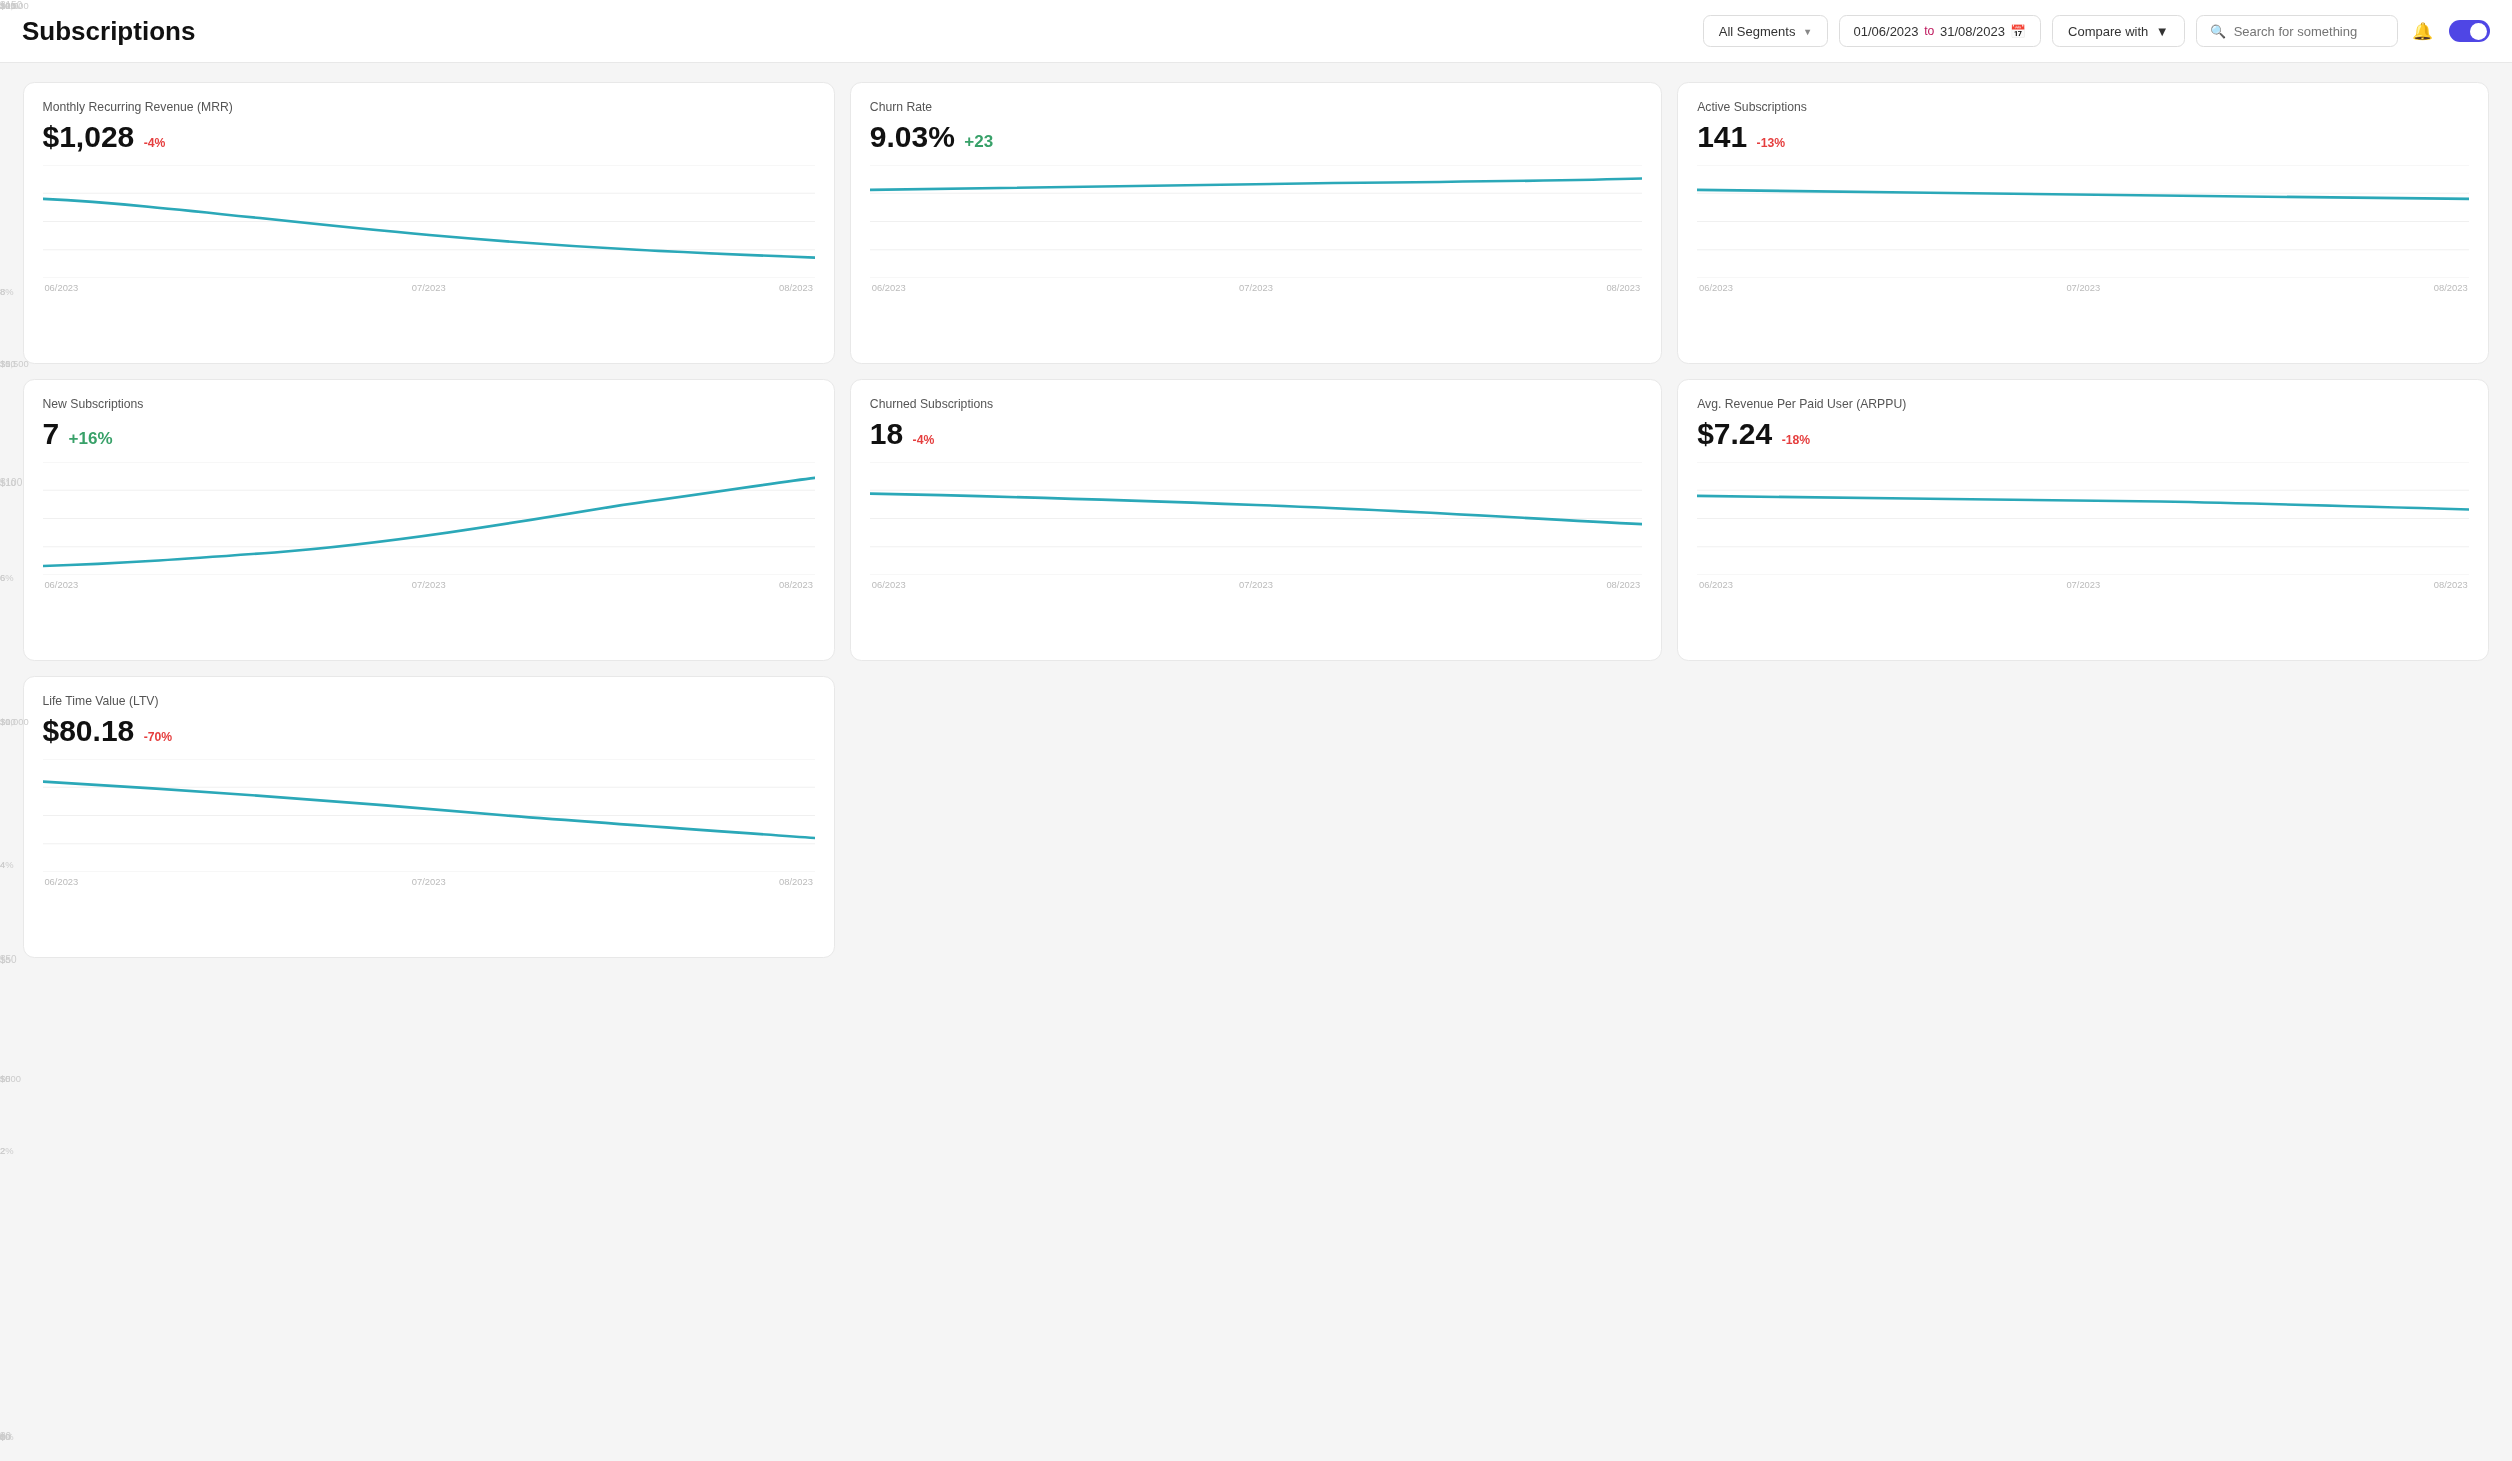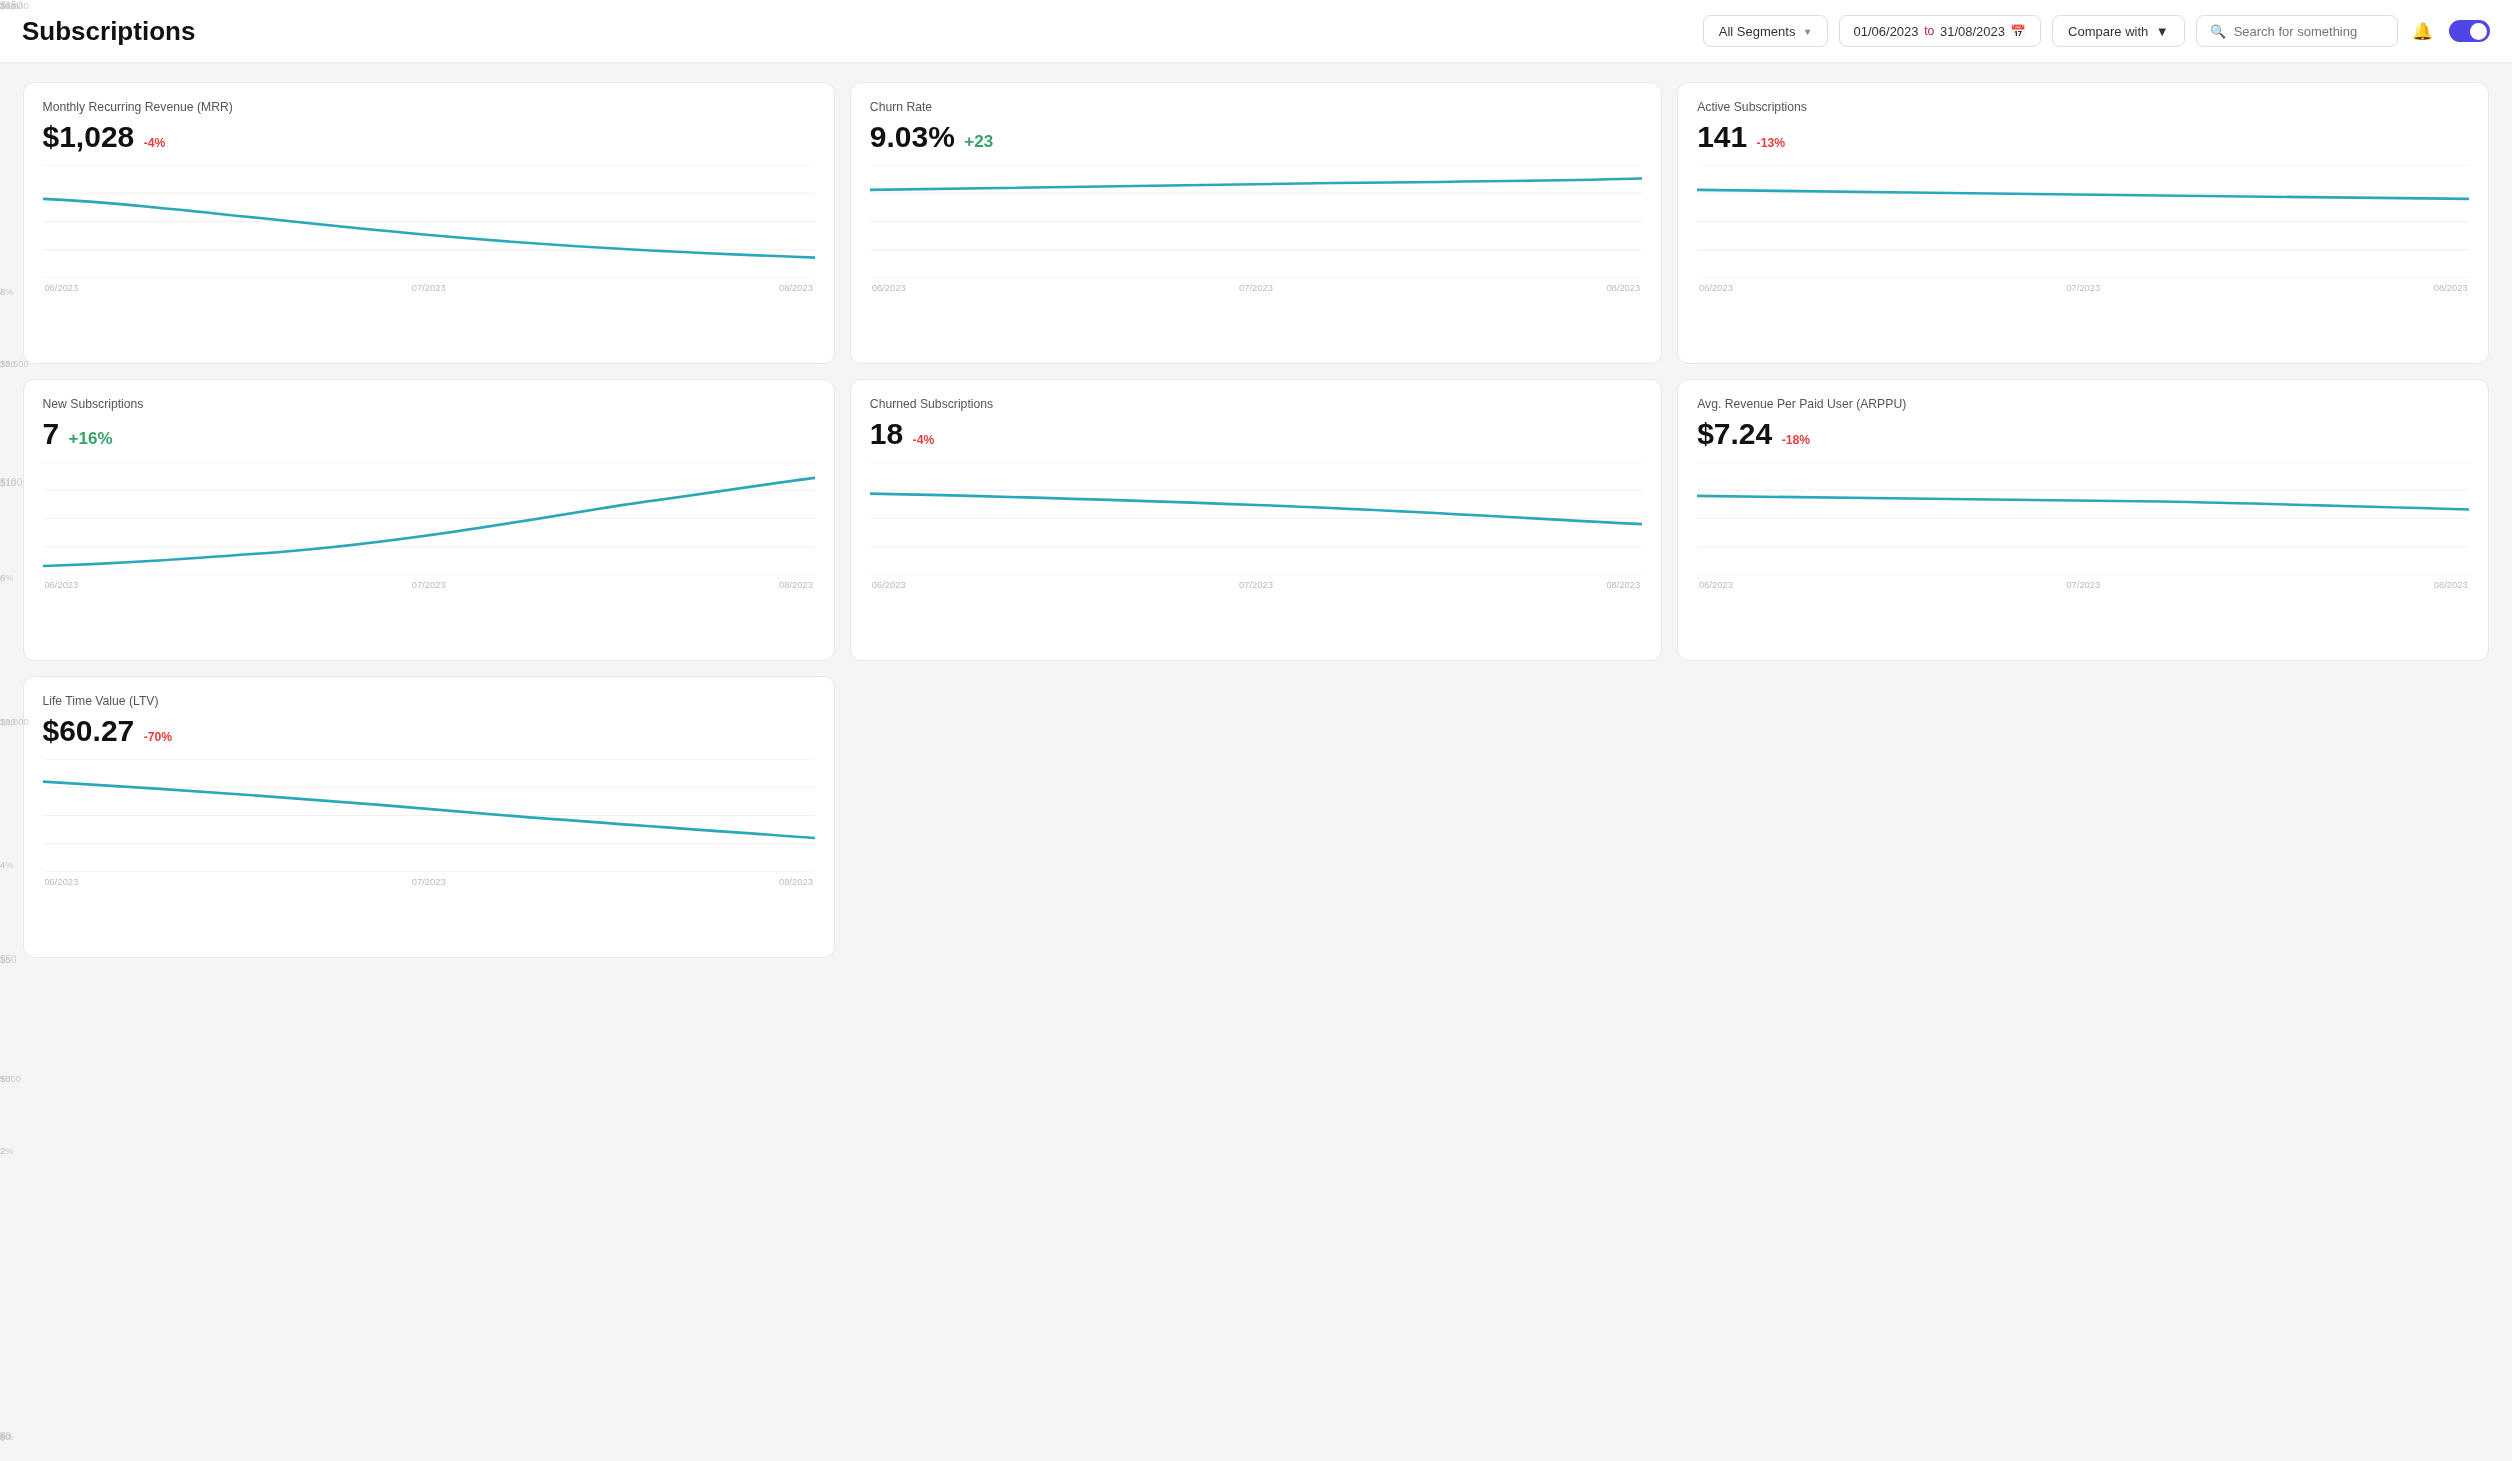--- a/index.html
+++ b/index.html
@@ -424,21 +424,21 @@
               <span>08/2023</span>
           </div>
         </div>
       </div>
     </div>
   </div>
   <div class="grid-bottom" id="bottom-grid">
     <div class="card">
       <div class="card-title">Life Time Value (LTV)</div>
       <div class="card-value-row">
-        <span class="card-value">$60.27</span>
+        <span class="card-value">$80.18</span>
         <span class="badge-neg">-70%</span>
       </div>
       <div style="display:flex; gap:5.6px; flex:1;">
         <div class="y-axis-labels" style="width:34px; font-size:10px; color:#ccc;">
           <span>$150</span>
             <span>$100</span>
             <span>$50</span>
             <span>$0</span>
         </div>
         <div style="flex:1;">

